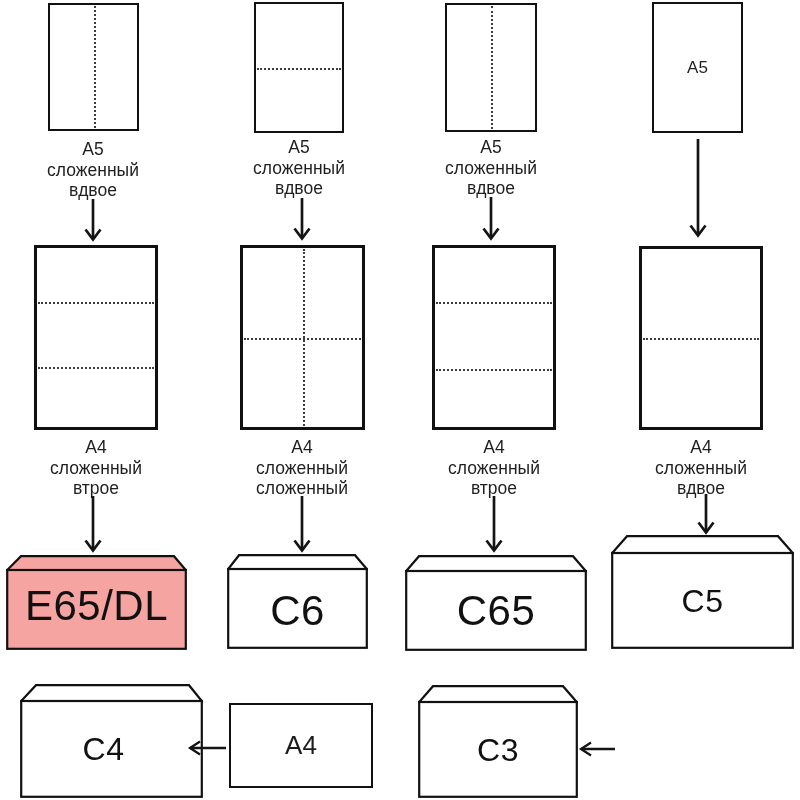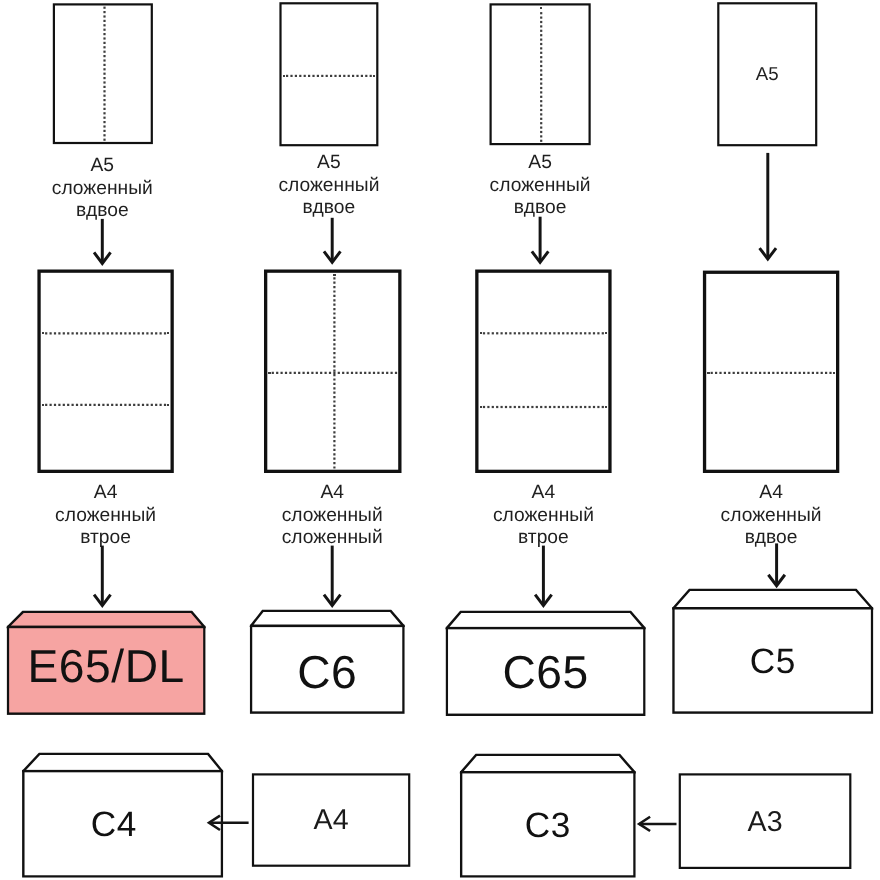--- a/index.html
+++ b/index.html
@@ -198,22 +198,19 @@
   </svg>
 
   <div class="env" style="left:418px; top:685px; width:160px; height:113px;">
     <svg width="160" height="113" viewBox="0 0 160 113">
       <polygon points="15,1.2 145,1.2 158.8,17 1.2,17"></polygon>
       <rect x="1.2" y="17" width="157.6" height="94.8"></rect>
     </svg>
     <div class="env-label big" style="top:17px;">C3</div>
   </div>
 
-  <div class="plain-rect" style="left:617px; top:703px; width:157px; height:87px;">
-    <span>A3</span>
-  </div>
 
   <svg class="arrow h" style="left:578px; top:739px;" width="38" height="20">
     <line x1="37" y1="10" x2="3" y2="10"></line>
       <polyline points="13,3.5 3,10 13,16.5"></polyline>
   </svg>
 
 </div>
 
 </body></html>

